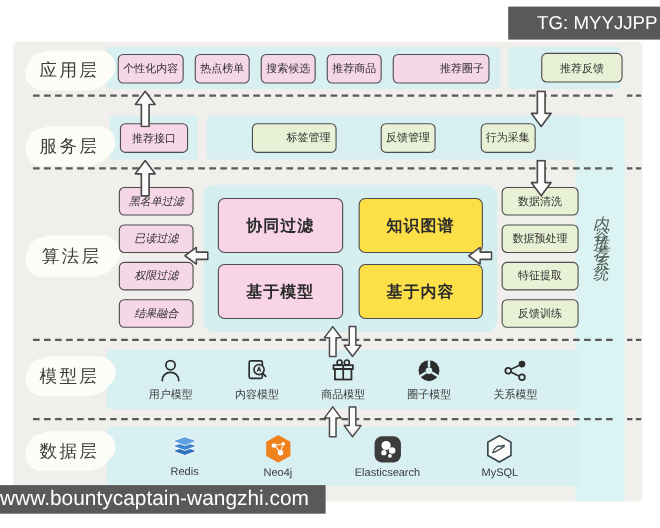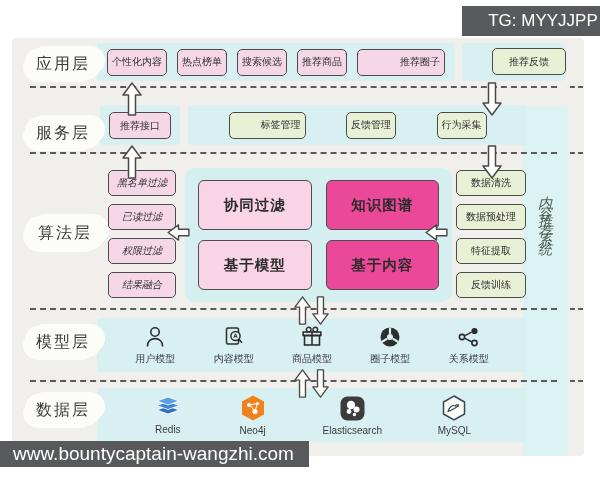--- a/index.html
+++ b/index.html
@@ -4,21 +4,21 @@
 <style>
   html,body{margin:0;padding:0;}
   body{width:600px;height:480px;position:relative;background:#ffffff;overflow:hidden;
        font-family:"Liberation Sans",sans-serif;}
   .abs{position:absolute;}
 
   
   #tg-badge{left:462px;top:6px;width:162px;height:30px;background:#58595b;color:#fff;
     font-size:17px;display:flex;align-items:center;justify-content:center;z-index:30;}
   #site-bar{left:0;top:441px;width:296px;height:26px;background:#58595b;color:#fff;
-    font-size:19px;display:flex;align-items:center;padding-left:13px;z-index:30;}
+    font-size:19px;display:flex;align-items:center;z-index:30;}
 
   
   #diagram{left:12px;top:38px;width:572px;height:418px;background:#f0efec;border-radius:4px;z-index:1;}
 
   .band{position:absolute;background:#d8f0f2;border-radius:3px;z-index:2;}
   #right-strip{position:absolute;left:511px;top:69px;width:45px;height:349px;background:#dcf3f4;
     border-radius:3px;z-index:2;display:flex;justify-content:center;}
   #system-title{writing-mode:vertical-rl;letter-spacing:9px;font-size:14px;color:#4c5a50;
     font-family:"DejaVu Serif",serif;font-style:italic;padding-top:78px;}
 
@@ -34,21 +34,21 @@
 
   
   .box{border:1.2px solid #4c4c4c;border-radius:5px;display:flex;align-items:center;
     justify-content:center;color:#2e2e2e;font-size:10px;background:#fff;z-index:5;
     padding:0 4px;box-sizing:border-box;white-space:nowrap;}
   .pink{background:#f6d7e7;}
   .green{background:#e8f1d6;}
   .bigbox{border:1.2px solid #4c4c4c;border-radius:6px;display:flex;align-items:center;
     justify-content:center;color:#2b2b2b;font-size:14.5px;font-weight:bold;letter-spacing:1px;}
   .big-pink{background:#f8d4e6;}
-  .big-green{background:#ec4899;}
+  .big-green{background:#fde047;}
 
   
   .hflex{position:absolute;display:flex;align-items:center;justify-content:space-evenly;z-index:5;}
   .vflex{position:absolute;display:flex;flex-direction:column;gap:8px;z-index:5;}
   .vflex .box{height:26px;}
 
   #core-panel{position:absolute;left:173px;top:130px;width:267px;height:134px;background:#d5eff1;
     border-radius:10px;z-index:4;display:grid;grid-template-columns:1fr 1fr;gap:10px 14px;
     padding:12px 13px;box-sizing:border-box;}
 

